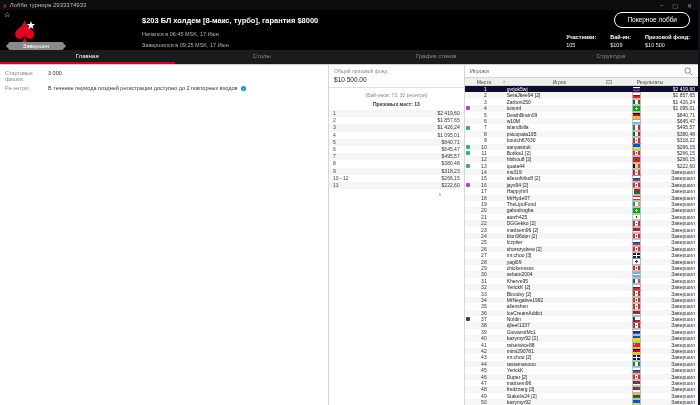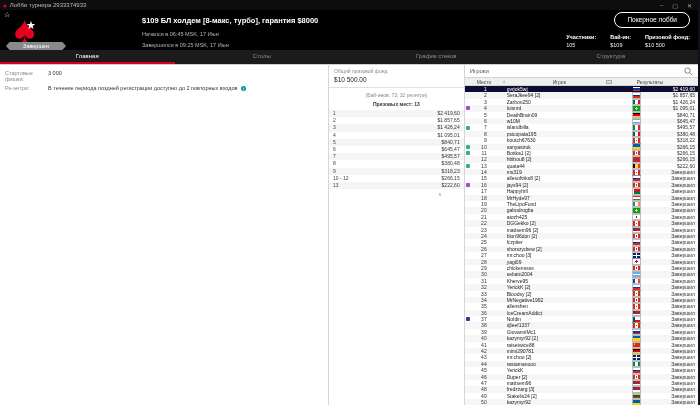--- a/index.html
+++ b/index.html
@@ -127,21 +127,21 @@
   </span>
 </div>
 
 <div class="header">
   <span class="fav-star">☆</span>
   <div class="logo">
     <span class="spade">♠</span>
     <span class="star">★</span>
   </div>
   <div class="status-badge">Завершен</div>
-  <div class="h-title">$109 БЛ холдем [8-макс, турбо], гарантия $8000</div>
+  <div class="h-title">$203 БЛ холдем [8-макс, турбо], гарантия $8000</div>
   <div class="h-start">Начался в 06:45 MSK, 17 Июн</div>
   <div class="h-end">Завершился в 09:25 MSK, 17 Июн</div>
   <button class="lobby-btn">Покерное лобби</button>
   <div class="h-stats">
       <div class="h-stat">
      <div class="lab">Участники:</div>
      <div class="val">105</div>
    </div>
       <div class="h-stat">
      <div class="lab">Бай-ин:</div>

